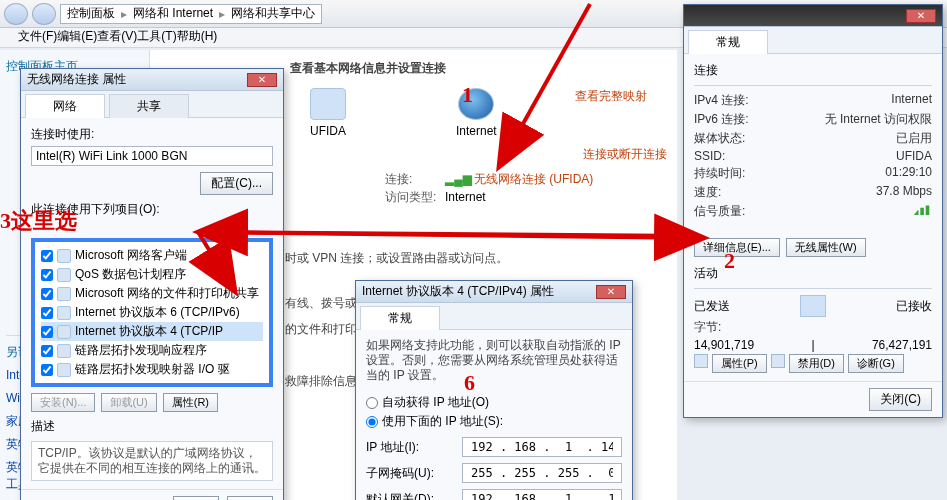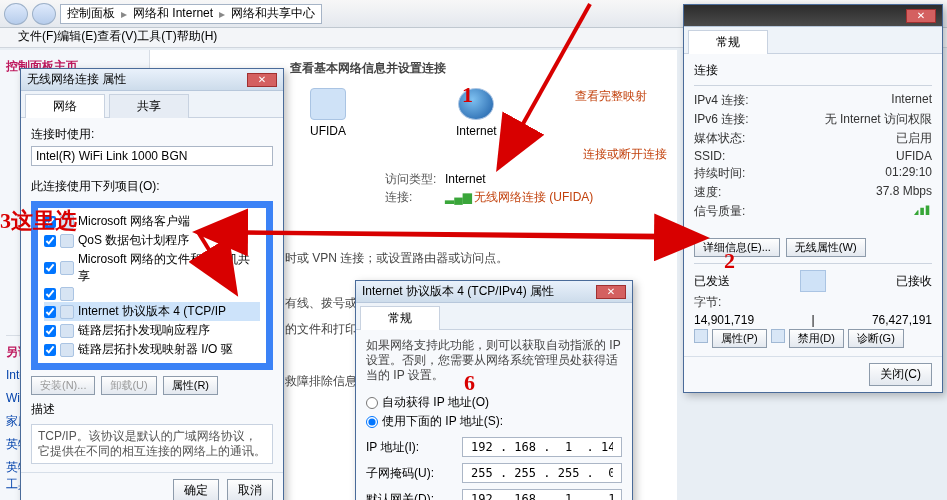--- a/index.html
+++ b/index.html
@@ -8,21 +8,21 @@
 
 .explorer-bar { position: absolute; left: 0; top: 0; right: 0; height: 28px; background: linear-gradient(#f7f7f7,#e4e8ee); border-bottom: 1px solid #c0c8d0; display: flex; align-items: center; padding: 0 4px; gap: 4px; }
 .nav-btn { width: 24px; height: 22px; border: 1px solid #9cb0c8; border-radius: 50%; background: linear-gradient(#dfeafc,#b6cceb); }
 .bc-box { flex: 0 0 auto; height: 20px; background: #fff; border: 1px solid #a6b4c6; display: flex; align-items: center; padding: 0 6px; gap: 6px; }
 .bc-sep { color: #888; }
 
 .menu-bar { position: absolute; left: 0; top: 28px; right: 0; height: 20px; background: #f3f5f8; border-bottom: 1px solid #d0d6de; display: flex; align-items: flex-start; padding: 0 18px; }
 
 
 .left-pane { position: absolute; left: 0; top: 50px; width: 150px; height: 450px; padding: 8px 6px; background: #f4f7fb; border-right: 1px solid #d7dde5; }
-.left-head { color: #be185d; margin-bottom: 6px; font-weight: bold; }
+.left-head { color: #0369a1; margin-bottom: 6px; }
 .left-item { color: #0645ad; margin: 6px 0; cursor: pointer; }
 .left-sep { height: 1px; background: #d7dde5; margin: 260px 0 8px; }
 
 
 .main { position: absolute; left: 150px; top: 50px; width: 527px; height: 450px; background: #fff; }
 .section-title { position: absolute; left: 140px; top: 10px; font-weight: bold; color: #444; }
 .net-icons { position: absolute; left: 160px; top: 38px; display: flex; gap: 110px; text-align: center; }
 .net-icon { display: flex; flex-direction: column; align-items: center; gap: 4px; }
 .icon-box { width: 36px; height: 32px; background: #cfe2f7; border: 1px solid #aac4e3; border-radius: 4px; }
 .globe { background: radial-gradient(circle at 40% 35%, #7ec0f0, #1a5ba4); border-radius: 50%; }
@@ -37,21 +37,21 @@
 .dialog { position: absolute; background: #f7f9fc; border: 1px solid #4a6b99; box-shadow: 3px 3px 8px rgba(0,0,0,.25); }
 .titlebar { height: 22px; background: linear-gradient(#e9f1fb,#cddceb); border-bottom: 1px solid #b7c7db; display: flex; align-items: center; padding: 0 6px; gap: 6px; }
 .close-x { margin-left: auto; width: 30px; height: 14px; background: #d46060; border: 1px solid #a03030; text-align: center; color: #fff; line-height: 12px; font-size: 10px; cursor: pointer; }
 .tabs { display: flex; border-bottom: 1px solid #c8d2e0; background: #eef3f9; }
 .tab { padding: 3px 27px; border: 1px solid #c8d2e0; border-bottom: none; background: #fff; margin: 3px 0 -1px 4px; }
 .tab.inactive { background: #e6ecf4; }
 .dlg-body { padding: 8px 10px; }
 .fld { width: 100%; border: 1px solid #abb6c6; padding: 2px 4px; background: #fff; margin: 3px 0 6px; }
 .btn { display: inline-block; border: 1px solid #8d9bab; background: linear-gradient(#fefefe,#e3e8ef); padding: 2px 10px; cursor: pointer; }
 .btn-sm { padding: 1px 8px; font-size: 11px; }
-.group { border: 7px solid #3b82f6; background: #fff; padding: 4px 6px; margin-top: 6px; }
+.group { border: 4px solid #3b82f6; background: #fff; padding: 4px 6px; margin-top: 20px; }
 .chk-row { display: flex; align-items: center; gap: 4px; padding: 1px 0; }
 .chk { width: 12px; height: 12px; }
 .ic { width: 14px; height: 14px; background: #d7e4f3; border: 1px solid #aac4e3; border-radius: 2px; }
 .desc-box { border: 1px solid #c8d2e0; background: #fff; padding: 4px 6px; margin-top: 6px; line-height: 15px; color: #555; }
 .dlg-footer { display: flex; justify-content: flex-end; gap: 8px; padding: 6px 10px; border-top: 1px solid #d7dfe9; }
 
 
 .kv { display: flex; justify-content: space-between; margin: 2px 0; }
 .kv .k { color: #333; }
 .kv .v { color: #333; }
@@ -108,22 +108,22 @@
         <div class="icon-box"></div>
         <span>UFIDA</span>
       </div>
     <div class="net-icon">
         <div class="icon-box globe"></div>
         <span>Internet</span>
       </div>
   </div>
   <div class="link-blue" style="position:absolute;right:10px;top:96px;">连接或断开连接</div>
   <div class="access-row">
+    <div><span class="lbl">连接:</span><span class="signal">▂▄▆</span><span class="link-blue">无线网络连接 (UFIDA)</span></div>
     <div><span class="lbl">访问类型:</span><span>Internet</span></div>
-    <div><span class="lbl">连接:</span><span class="signal">▂▄▆</span><span class="link-blue">无线网络连接 (UFIDA)</span></div>
   </div>
   <div class="desc-row">时或 VPN 连接；或设置路由器或访问点。</div>
   <div class="more-rows">
     <div>有线、拨号或 VP</div>
     <div>的文件和打印机</div>
     <div style="margin-top:26px">救障排除信息。</div>
   </div>
 </div>
 
 <div class="dialog" style="left:20px; top:68px; width:264px;">
@@ -131,40 +131,42 @@
       <span>无线网络连接 属性</span>
       <span class="close-x">✕</span>
     </div>
   <div class="tabs">
     <div class="tab">网络</div>
     <div class="tab inactive">共享</div>
   </div>
   <div class="dlg-body">
     <div>连接时使用:</div>
     <input class="fld" value="Intel(R) WiFi Link 1000 BGN" style="">
+    <div style="text-align:right"><span class="btn">配置(C)...</span></div>
     <div style="margin-top:6px">此连接使用下列项目(O):</div>
     <div class="group">
       <div class="chk-row">
           <input type="checkbox" class="chk" checked="" style="">
           <span class="ic"></span>
           <span>Microsoft 网络客户端</span>
         </div>
       <div class="chk-row">
           <input type="checkbox" class="chk" checked="" style="">
           <span class="ic"></span>
           <span>QoS 数据包计划程序</span>
         </div>
       <div class="chk-row">
           <input type="checkbox" class="chk" checked="" style="">
           <span class="ic"></span>
           <span>Microsoft 网络的文件和打印机共享</span>
         </div>
       <div class="chk-row">
           <input type="checkbox" class="chk" checked="" style="">
           <span class="ic"></span>
+          <span>Internet 协议版本 6 (TCP/IPv6)</span>
         </div>
       <div class="chk-row" style="background:#cde3fa">
           <input type="checkbox" class="chk" checked="" style="">
           <span class="ic"></span>
           <span>Internet 协议版本 4 (TCP/IP</span>
         </div>
       <div class="chk-row">
           <input type="checkbox" class="chk" checked="" style="">
           <span class="ic"></span>
           <span>链路层拓扑发现响应程序</span>
@@ -225,20 +227,21 @@
         <span class="v">37.8 Mbps</span>
       </div>
     <div class="kv">
         <span class="k">信号质量:</span>
         <span class="wifi-bars"></span>
       </div>
     <div style="display:flex;gap:6px;margin-top:18px">
       <span class="btn btn-sm">详细信息(E)...</span>
       <span class="btn btn-sm">无线属性(W)</span>
     </div>
+    <div style="margin-top:8px">活动</div>
     <div class="sep-line"></div>
     <div style="display:flex;justify-content:space-between;align-items:center">
       <span>已发送</span>
       <span style="width:26px;height:22px;background:#cfe2f7;border:1px solid #aac4e3"></span>
       <span>已接收</span>
     </div>
     <div class="kv" style="">
         <span class="k">字节:</span>
         <span></span>
       </div>

